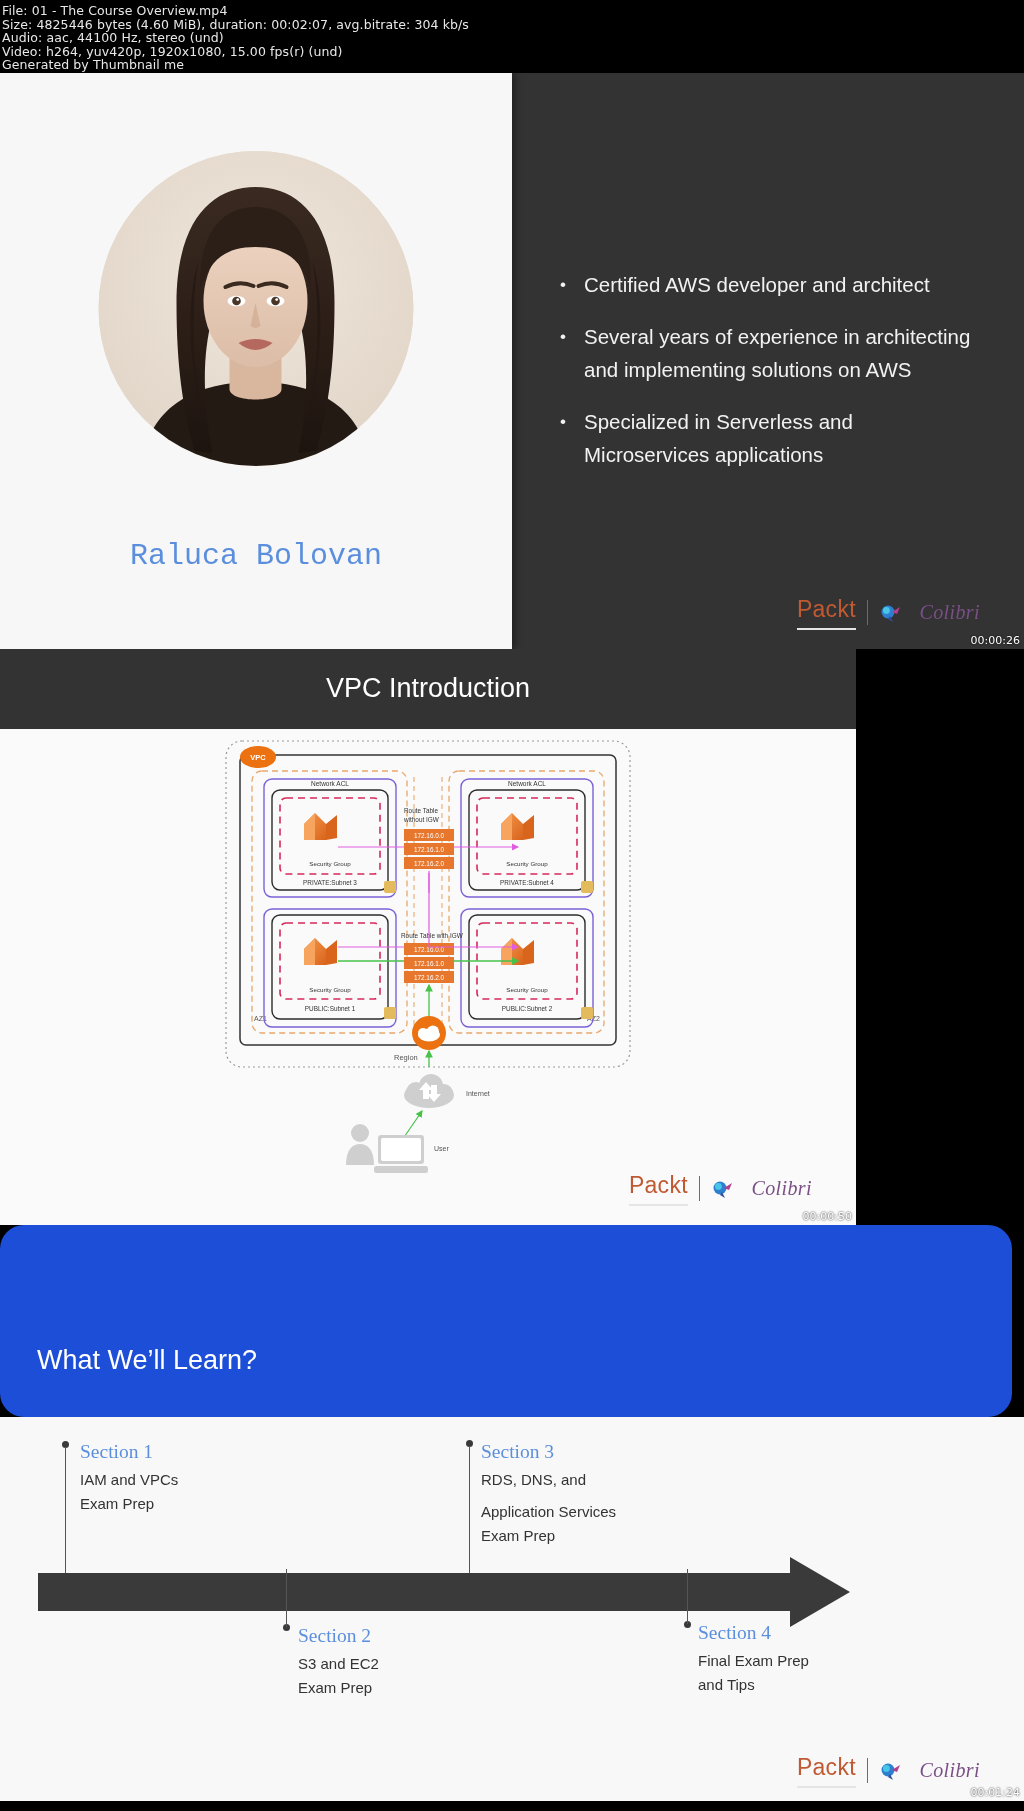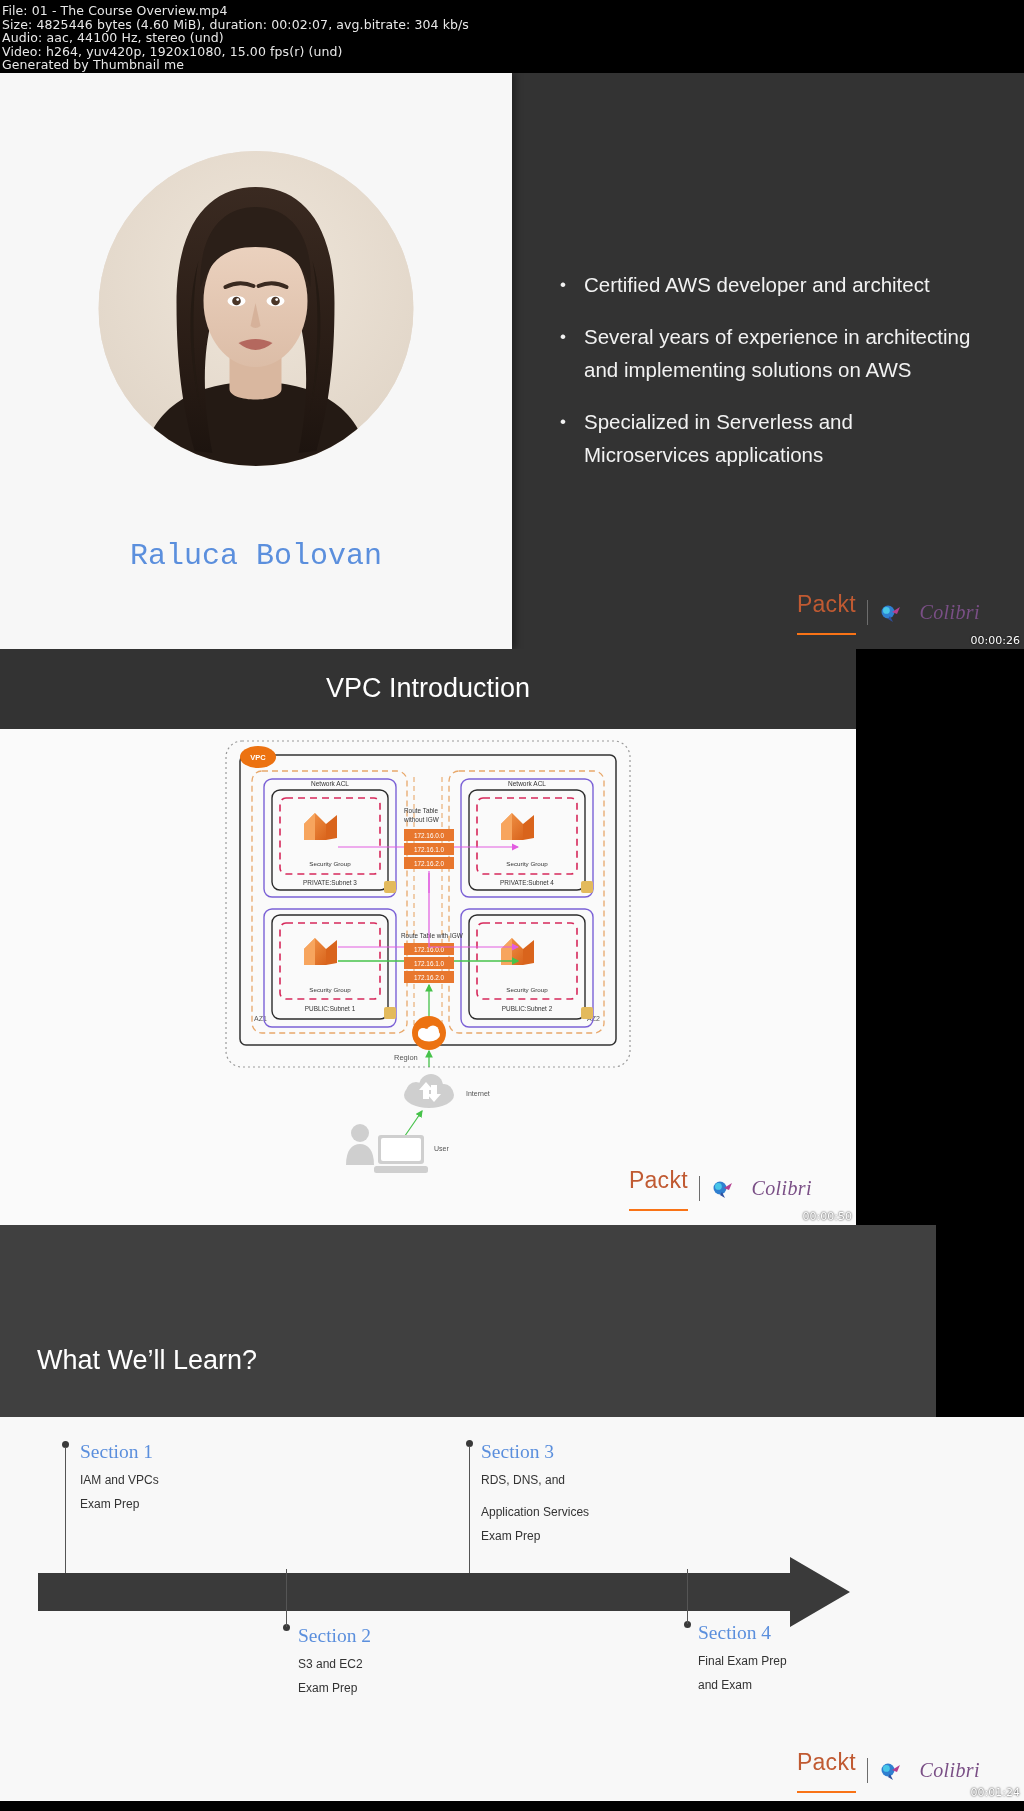--- a/index.html
+++ b/index.html
@@ -98,22 +98,22 @@
     bottom: 22px;
     display: flex;
     align-items: center;
     gap: 11px;
     height: 28px;
   }
   .packt-word {
     color: #c05a32;
     font-size: 23px;
     letter-spacing: .3px;
-    border-bottom: 2px solid #f97316;
-    padding-bottom: 15px;
+    border-bottom: 2px solid #e5e5e5;
+    padding-bottom: 5px;
     font-family: "Liberation Sans", sans-serif;
   }
   .logo-div { width: 1.5px; height: 25px; background: #6d6d6d; }
   .colibri-mark { display: flex; align-items: center; gap: 18px; }
   .colibri-word {
     font-family: "Liberation Serif", serif;
     font-style: italic;
     font-size: 20px;
     color: #7a4f86;
     letter-spacing: .4px;
@@ -148,23 +148,24 @@
     color: #ffffff;
     font-size: 27px;
     font-weight: normal;
   }
   .diagram-area { position: relative; width: 100%; height: 496px; }
   .diagram { position: absolute; left: 50%; transform: translateX(-50%); top: 4px; }
 
   
   .thumb3 {
     position: relative;
-    width: 936px;
+    width: 1012px;
     height: 192px;
-    background: #404040;
+    background: #1d4ed8;
+    border-radius: 24px;
   }
   .learn-title {
     position: absolute;
     left: 37px;
     top: 120px;
     color: #ffffff;
     font-size: 27px;
   }
 
   
@@ -178,21 +179,21 @@
   .tl-arrow { position: absolute; left: 0; top: 140px; }
   .tl-item { position: absolute; }
   .tl-head {
     color: #5b8fdd;
     font-size: 19.5px;
     white-space: nowrap;
     font-family: Liberation Serif, serif;
   }
   .tl-body {
     color: #333333;
-    font-size: 12px;
+    font-size: 15px;
     line-height: 24px;
     margin-top: 5px;
     white-space: nowrap;
   }
   .tl-stem { position: absolute; width: 1px; background: #555; }
   .tl-node {
     position: absolute;
     width: 7px; height: 7px;
     border-radius: 50%;
     background: #3a3a3a;
@@ -512,21 +513,21 @@
       <div class="tl-head">Section 2</div>
       <div class="tl-body">S3 and EC2</div>
       <div class="tl-body" style="margin-top:0">Exam Prep</div>
     </div>
     <div class="tl-node" style="left:283px; top:207px;"></div>
     <div class="tl-stem" style="left:286px; top:152px; height:58px;"></div>
 
     <div class="tl-item" style="left:698px; top:205px;">
       <div class="tl-head">Section 4</div>
       <div class="tl-body">Final Exam Prep</div>
-      <div class="tl-body" style="margin-top:0">and Exam</div>
+      <div class="tl-body" style="margin-top:0">and Tips</div>
     </div>
     <div class="tl-node" style="left:684px; top:204px;"></div>
     <div class="tl-stem" style="left:687px; top:152px; height:55px;"></div>
 
     <div class="logo-lockup">
       <span class="packt-word">Packt</span>
       <span class="logo-div"></span>
       <span class="colibri-mark">
         <svg width="22" height="20" viewBox="0 0 22 20">
           <circle cx="9" cy="9" r="6.5" fill="#2f7fd0"></circle>

